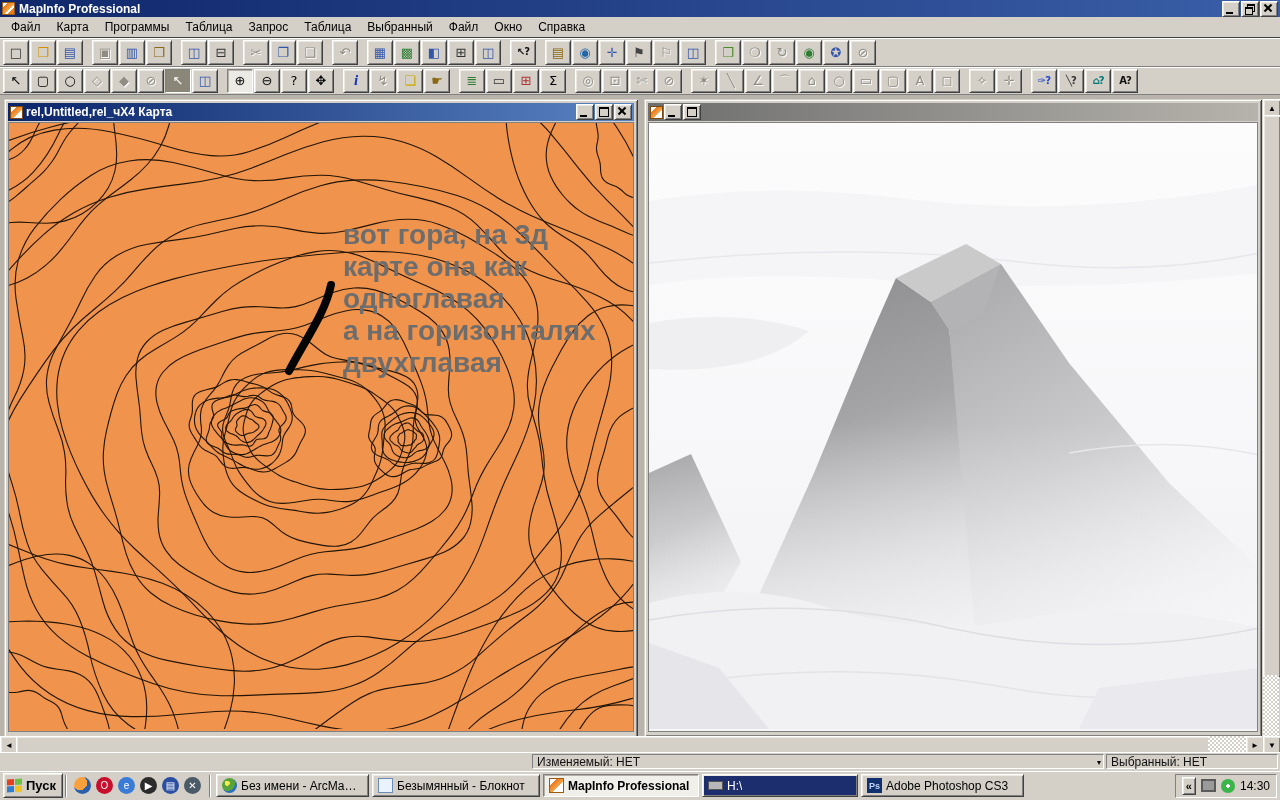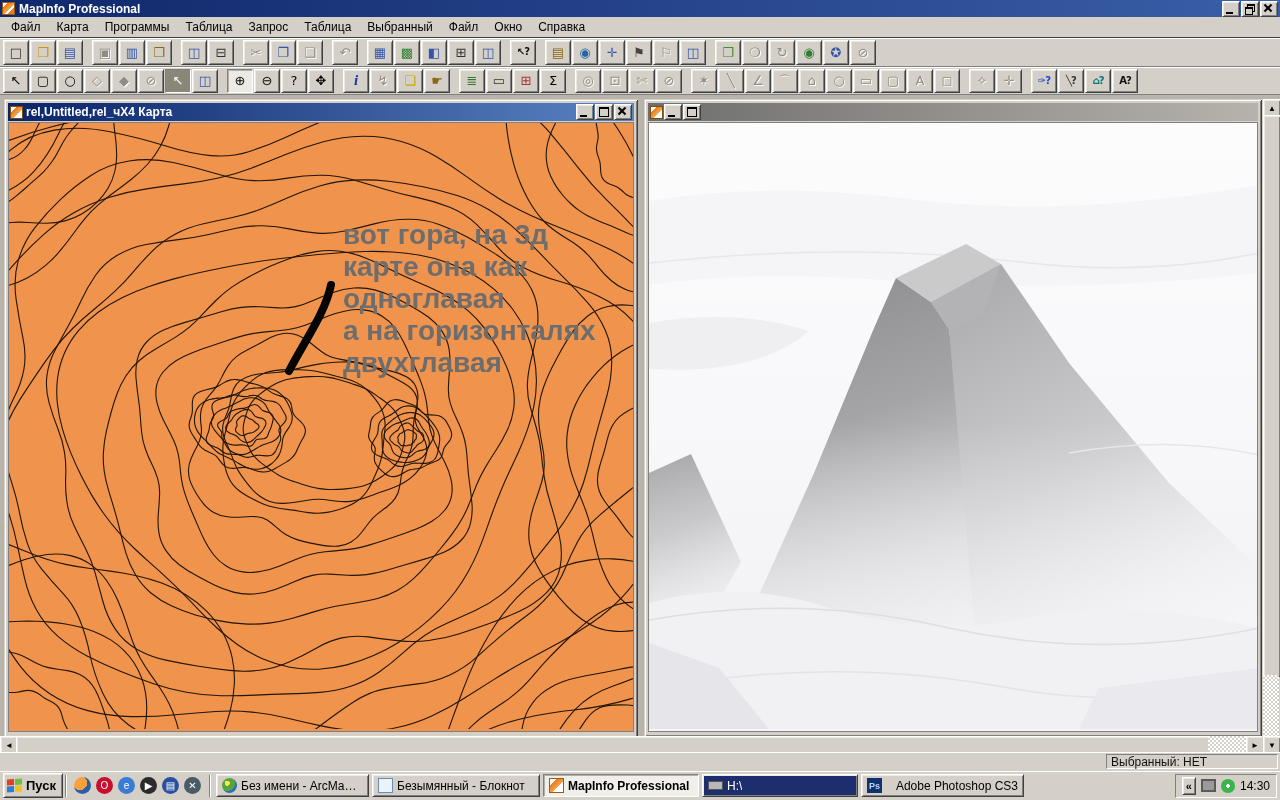--- a/index.html
+++ b/index.html
@@ -503,20 +503,24 @@
       <div class="strack" style="left:1px;top:576px;width:16px;height:61px;"></div>
       <div class="sbtn raised sb-down" style="left:1px;top:637px;"></div>
     </div>
   </div>
 
   <div class="statusbar">
     <div class="spanel sunken" style="left:2px;width:582px;margin-top:30px;">
       <span>Размер: 16,74 km</span>
       <span class="sb-arrow"></span>
     </div>
+    <div class="spanel sunken" style="left:532px;width:572px;">
+      <span>Изменяемый: НЕТ</span>
+      <span class="sb-arrow"></span>
+    </div>
     <div class="spanel sunken" style="left:1106px;width:172px;">
       <span>Выбранный: НЕТ</span>
     </div>
   </div>
 
   <div class="taskbar">
     <div class="startbtn raised">
       <span class="startflag">
         <i style="background:#E2401E;"></i>
           <i style="background:#6CBF45;"></i>
@@ -545,21 +549,21 @@
           <span class="tlabel">Безымянный - Блокнот</span>
         </div>
         <div class="taskbtn raised active" style="width: 156px;">
           <span class="ticon ti-mapinfo"></span>
           <span class="tlabel">MapInfo Professional</span>
         </div>
         <div class="taskbtn raised selected" style="width: 156px;">
           <span class="ticon ti-drive"></span>
           <span class="tlabel">H:\</span>
         </div>
-        <div class="taskbtn raised" style="width: 163px; justify-content: space-between;">
+        <div class="taskbtn raised" style="width: 163px;">
           <span class="ticon ti-photoshop">Ps</span>
           <span class="tlabel">Adobe Photoshop CS3</span>
         </div>
       </div>
     <div class="tray sunken">
       <span class="chev raised">«</span>
       <span class="trayicon ic-monitor"></span>
       <span class="ic-green"></span>
       <span>14:30</span>
     </div>

